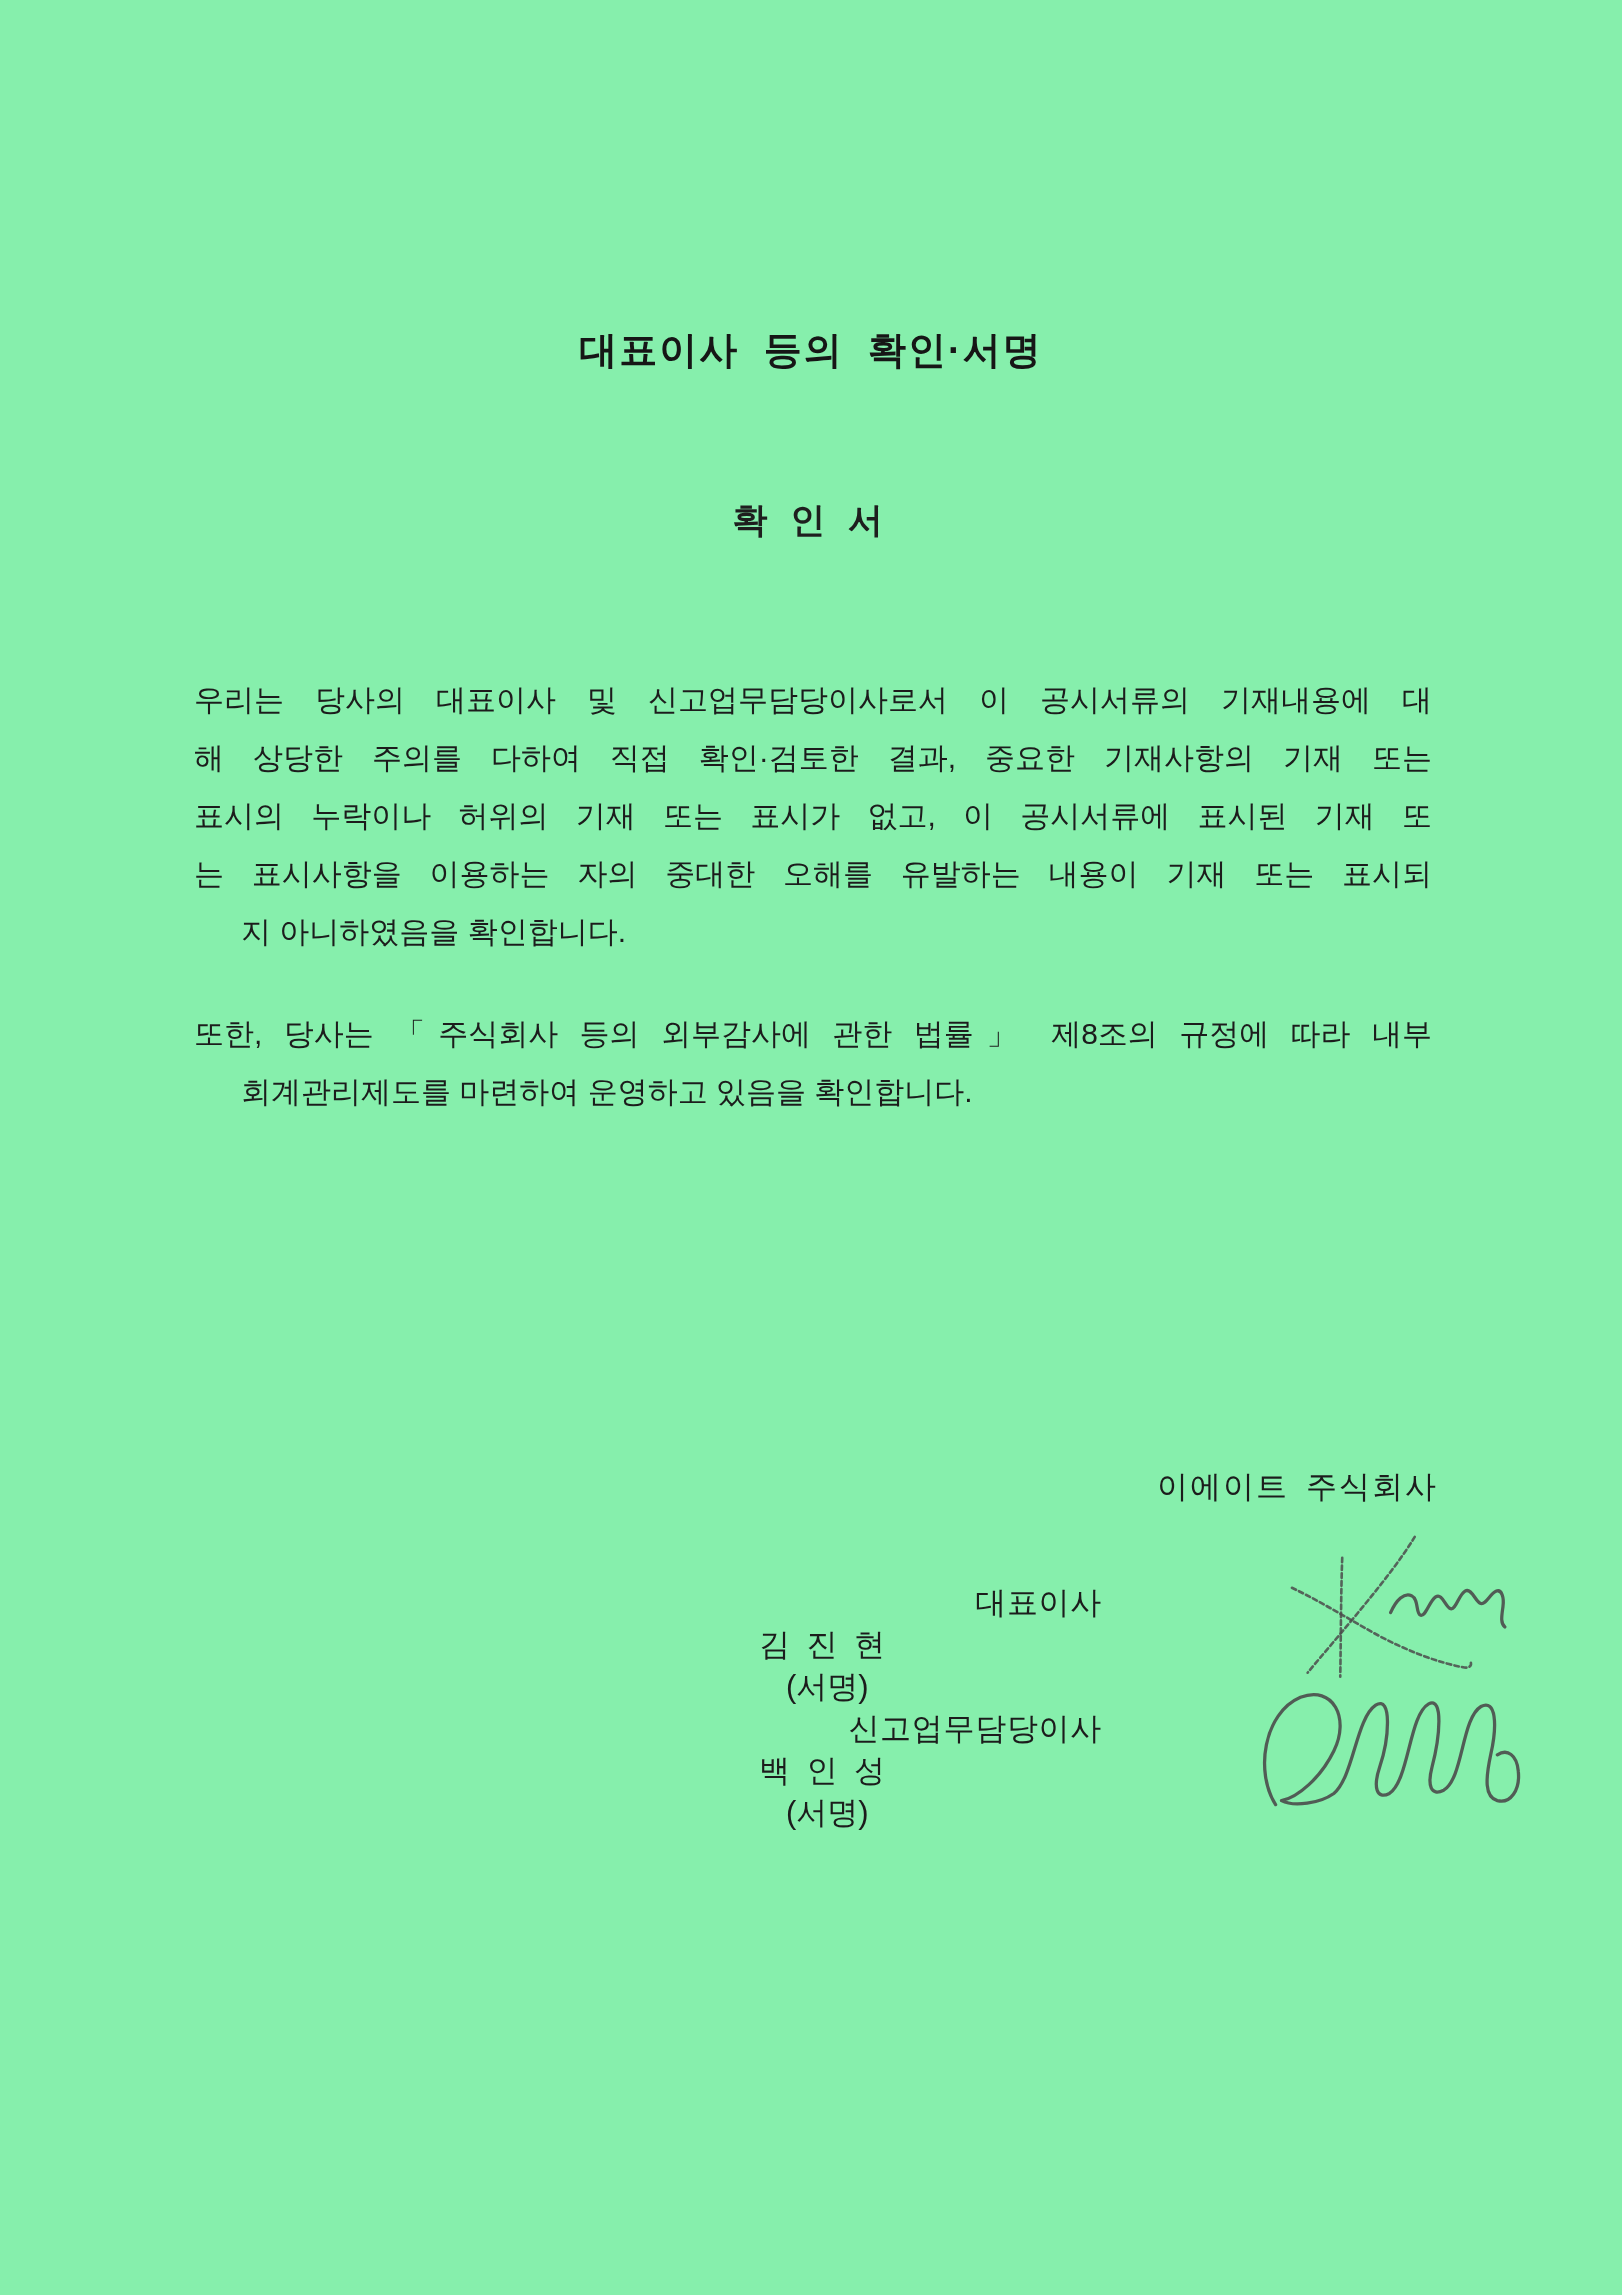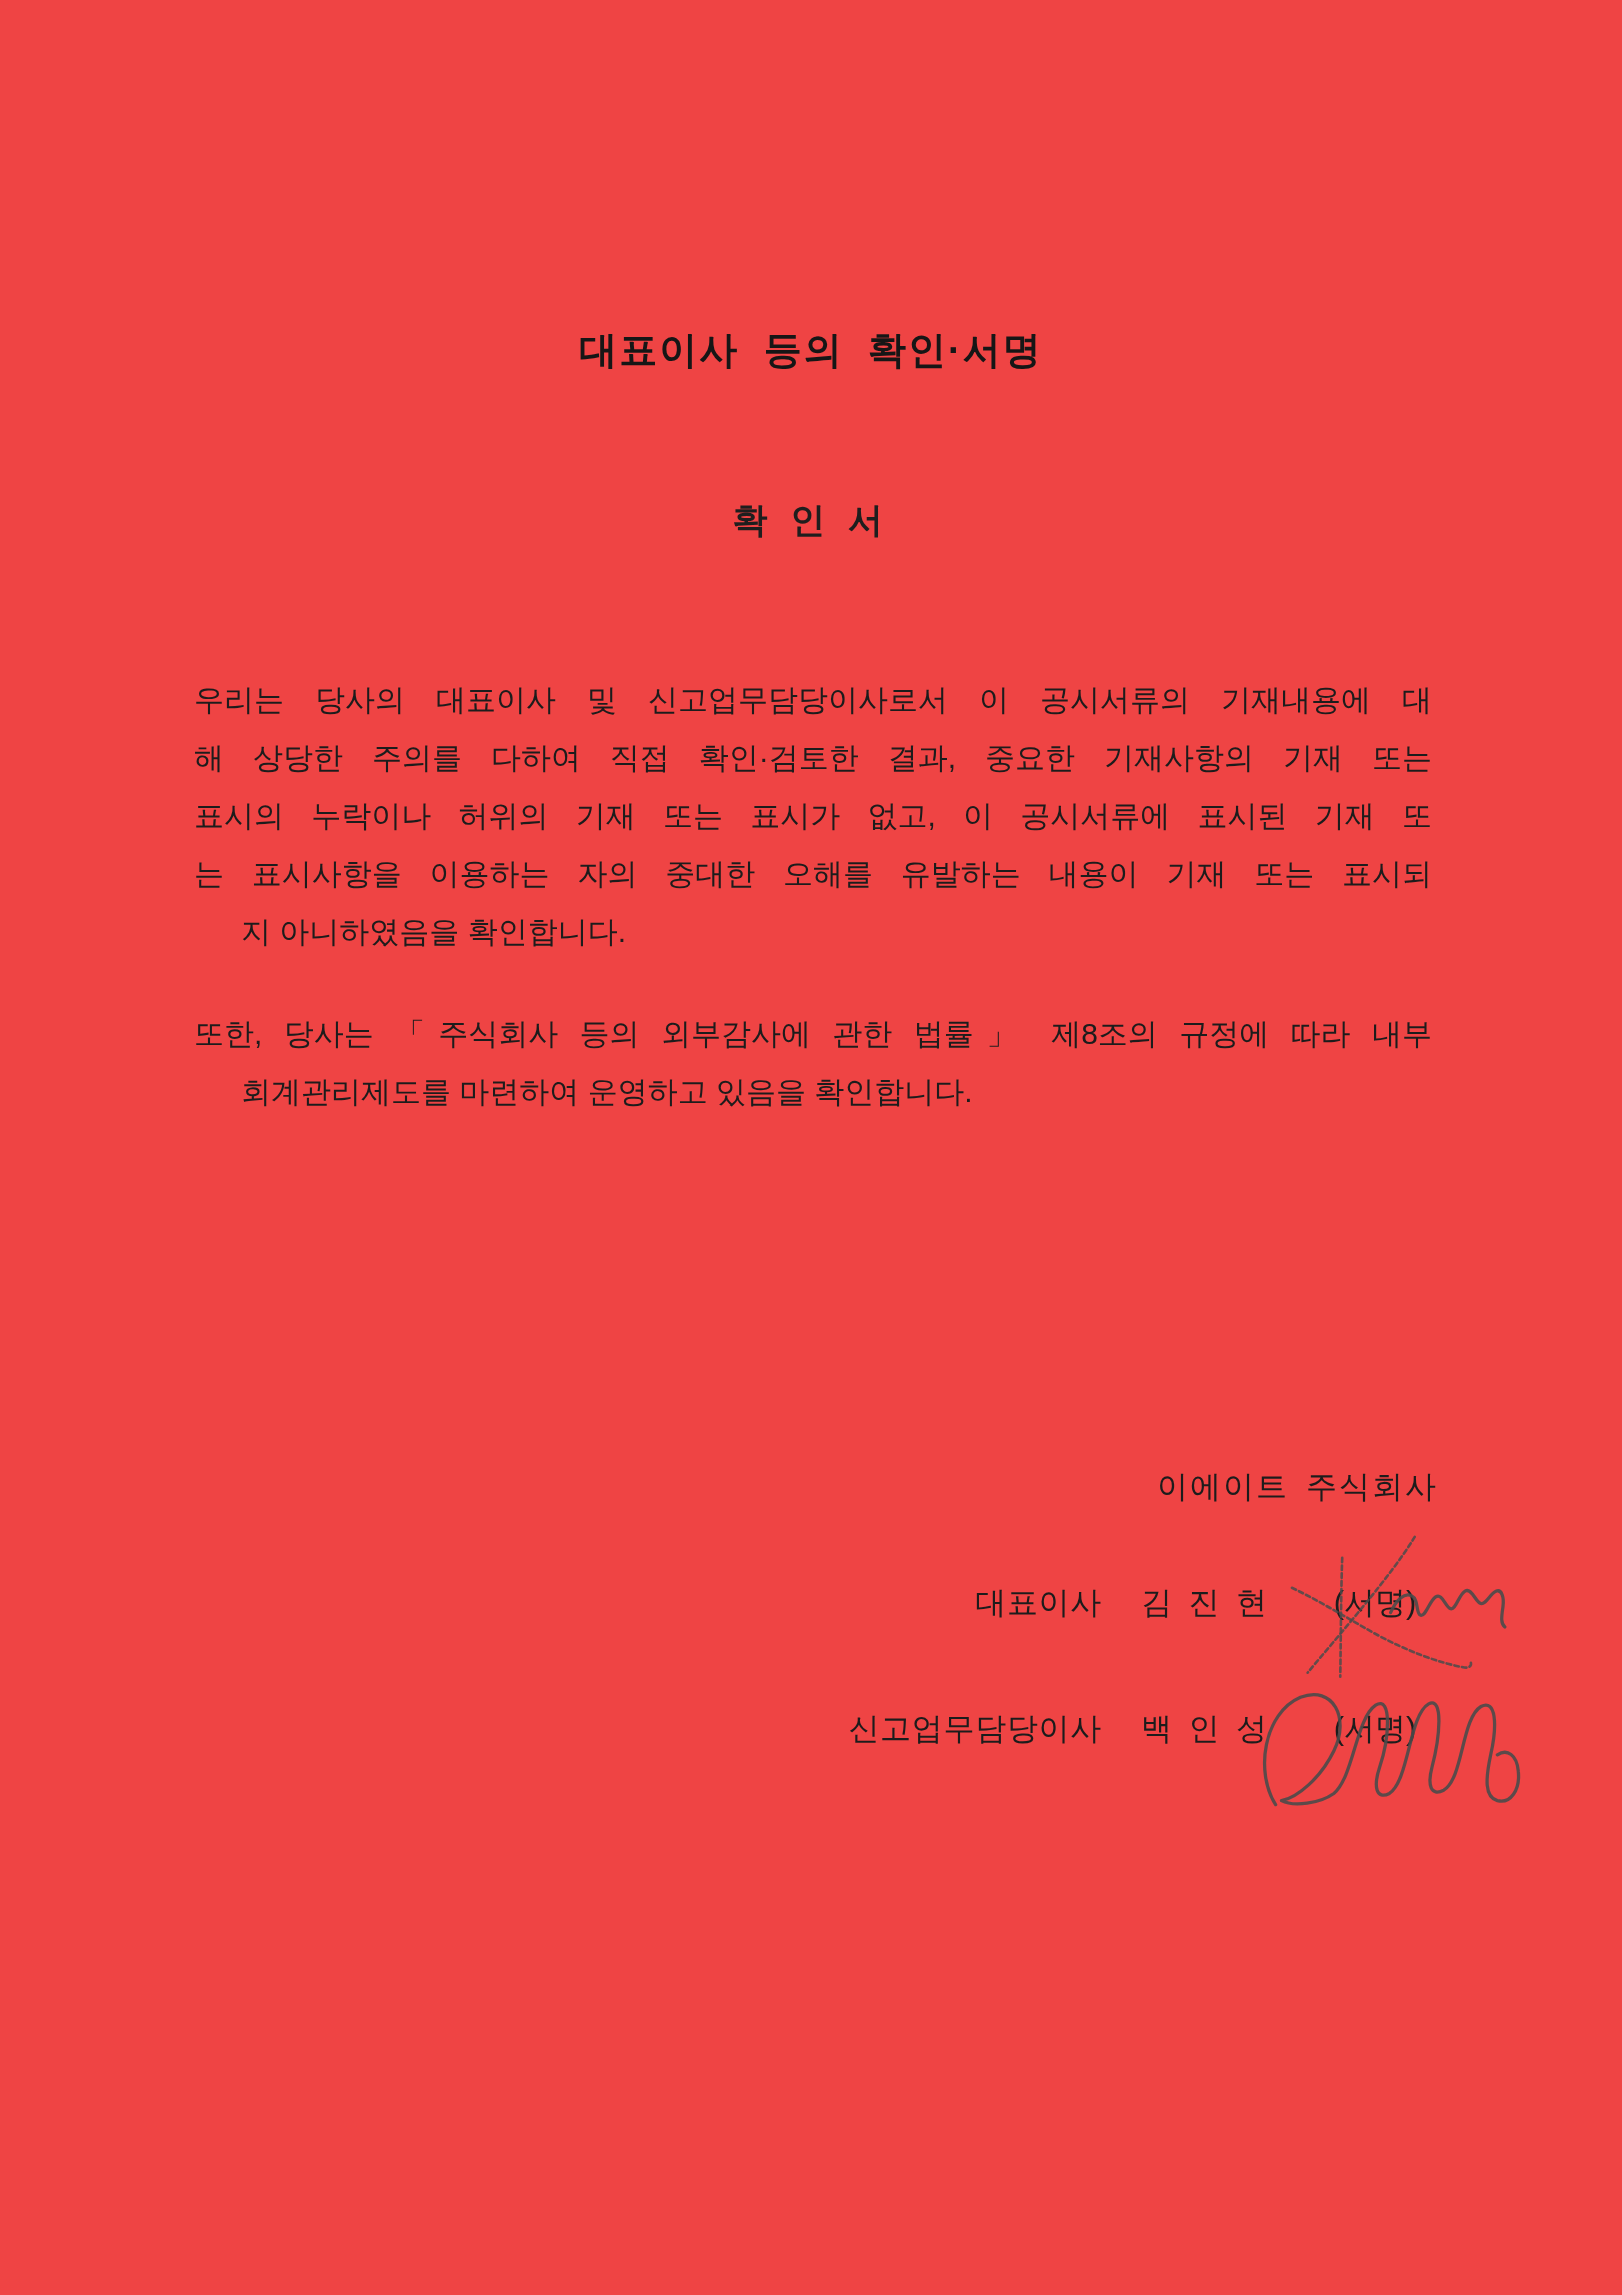--- a/index.html
+++ b/index.html
@@ -1,19 +1,19 @@
 <!DOCTYPE html>
 <html style="font-size:10.5px"><head>
 <meta charset="utf-8">
 <style>
   html,body{margin:0;padding:0;background:#9a9a9a;}
   .page{
     position:relative;
     width:1622px;height:2295px;
-    background:#ef4444;
+    background:#86efac;
     font-family:"Liberation Sans","DejaVu Sans",sans-serif;
     color:#1b1b1b;
     overflow:hidden;
   }
   .doc-title{
     position:absolute;top:325px;left:0;width:100%;
     text-align:center;font-size:38px;font-weight:700;
     letter-spacing:2px;word-spacing:11.8px;color:#161616;
   }
   .doc-subtitle{
@@ -32,21 +32,21 @@
   .doc-date{
     position:absolute;top:1300px;left:0;width:100%;
     text-align:center;font-size:31px;word-spacing:15.7px;color:#1c1c1c;
   }
   .company{
     position:absolute;top:1466px;right:184px;
     font-size:31px;letter-spacing:2px;word-spacing:6.5px;color:#1c1c1c;
   }
   .sig-row{
     position:absolute;left:720px;display:flex;align-items:flex-start;
-    font-size:31px;color:#1c1c1c;
+    font-size:31px;color:#1c1c1c;flex-direction:column;
   }
   .sig-row-1{top:1582px;}
   .sig-row-2{top:1708px;}
   .sig-role{width:382px;text-align:right;letter-spacing:0.7px;}
   .sig-name{margin-left:39px;word-spacing:6.5px;letter-spacing:0.7px;white-space:nowrap;}
   .sig-label{margin-left:66px;white-space:nowrap;}
   .sig-svg{position:absolute;z-index:5;}
   .sig-svg path{fill:none;stroke:#4b4b4b;stroke-linecap:round;stroke-linejoin:round;}
   .sig-svg-1{left:1229px;top:1529px;}
   .sig-svg-2{left:1235px;top:1679px;}

